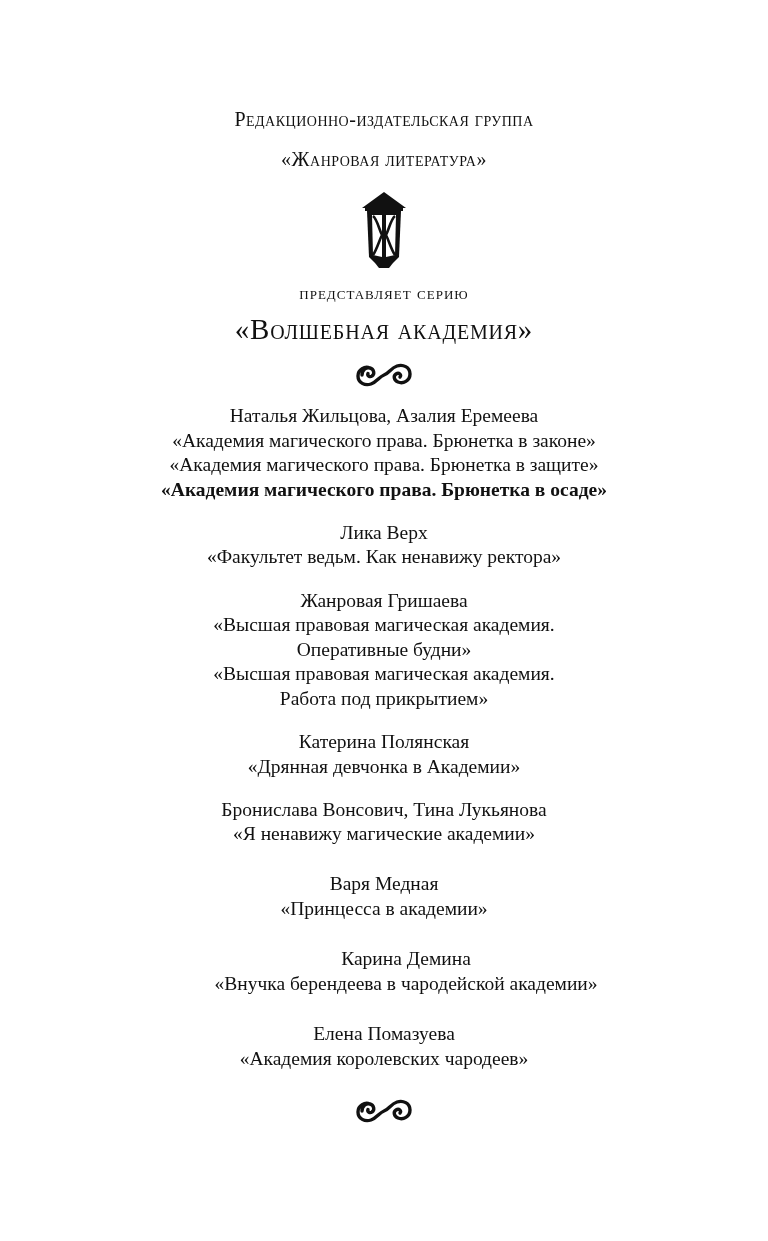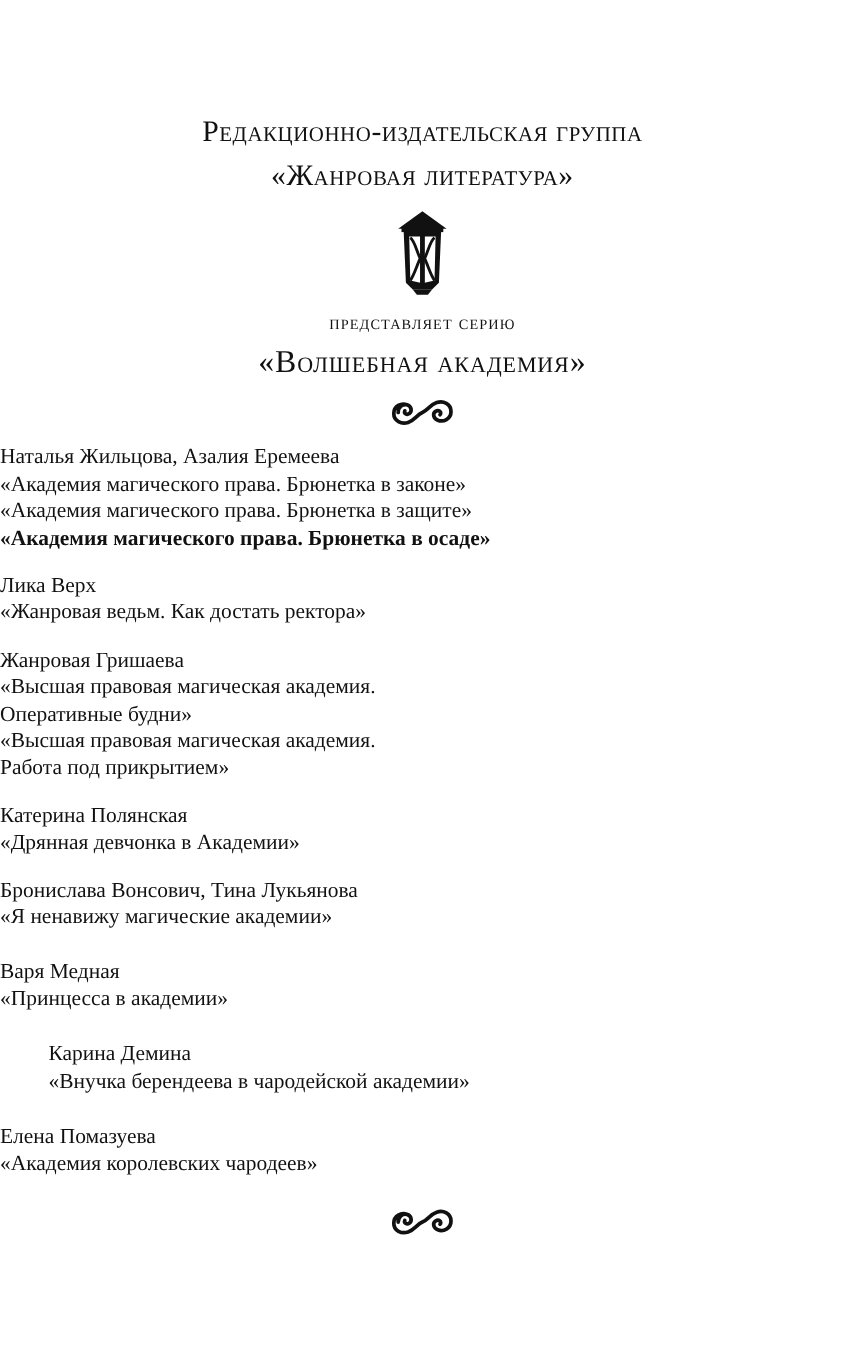--- a/index.html
+++ b/index.html
@@ -16,21 +16,21 @@
       color: #111111;
     }
     .abs {
       position: absolute;
       left: 0;
       width: 768px;
       text-align: center;
       white-space: nowrap;
     }
     .publisher {
-      font-size: 27px;
+      font-size: 20px;
       letter-spacing: 0.5px;
       font-variant: small-caps;
       line-height: 40px;
     }
     .publisher .line { display: block; }
     .logo {
       position: absolute;
       left: 384px;
       top: 191px;
       width: 50px;
@@ -52,21 +52,21 @@
       left: 384px;
       width: 60px;
       height: 30px;
       margin-left: -30px;
     }
     .book-list {
       position: absolute;
       left: 0;
       top: 404px;
       width: 768px;
-      text-align: left;
+      text-align: center;
       font-size: 19.5px;
       line-height: 24.6px;
     }
     .entry {
       margin: 0 0 18.5px 0;
     }
     .entry .line {
       display: block;
       white-space: nowrap;
     }
@@ -111,21 +111,21 @@
 
 <div class="book-list">
   <div class="entry">
     <span class="line">Наталья Жильцова, Азалия Еремеева</span>
     <span class="line">«Академия магического права. Брюнетка в законе»</span>
     <span class="line">«Академия магического права. Брюнетка в защите»</span>
     <span class="line bold">«Академия магического права. Брюнетка в осаде»</span>
   </div>
   <div class="entry">
     <span class="line">Лика Верх</span>
-    <span class="line">«Жанровая ведьм. Как достать ректора»</span>
+    <span class="line">«Факультет ведьм. Как ненавижу ректора»</span>
   </div>
   <div class="entry">
     <span class="line">Жанровая Гришаева</span>
     <span class="line">«Высшая правовая магическая академия.</span>
     <span class="line">Оперативные будни»</span>
     <span class="line">«Высшая правовая магическая академия.</span>
     <span class="line">Работа под прикрытием»</span>
   </div>
   <div class="entry">
     <span class="line">Катерина Полянская</span>

